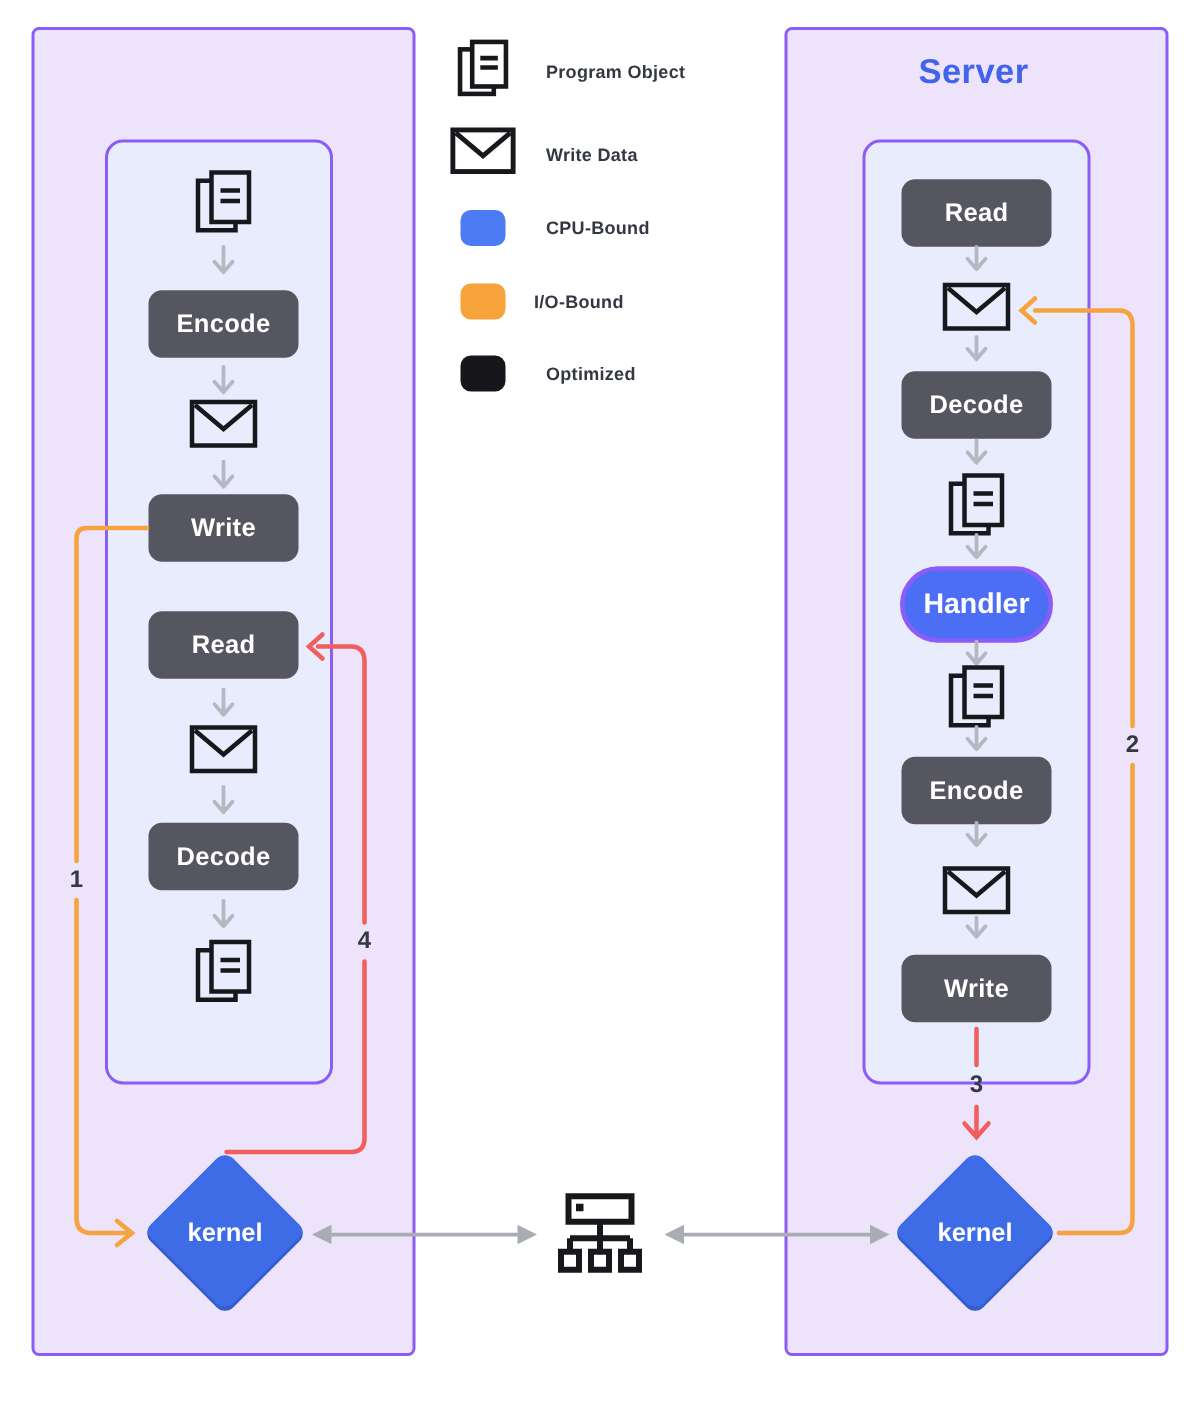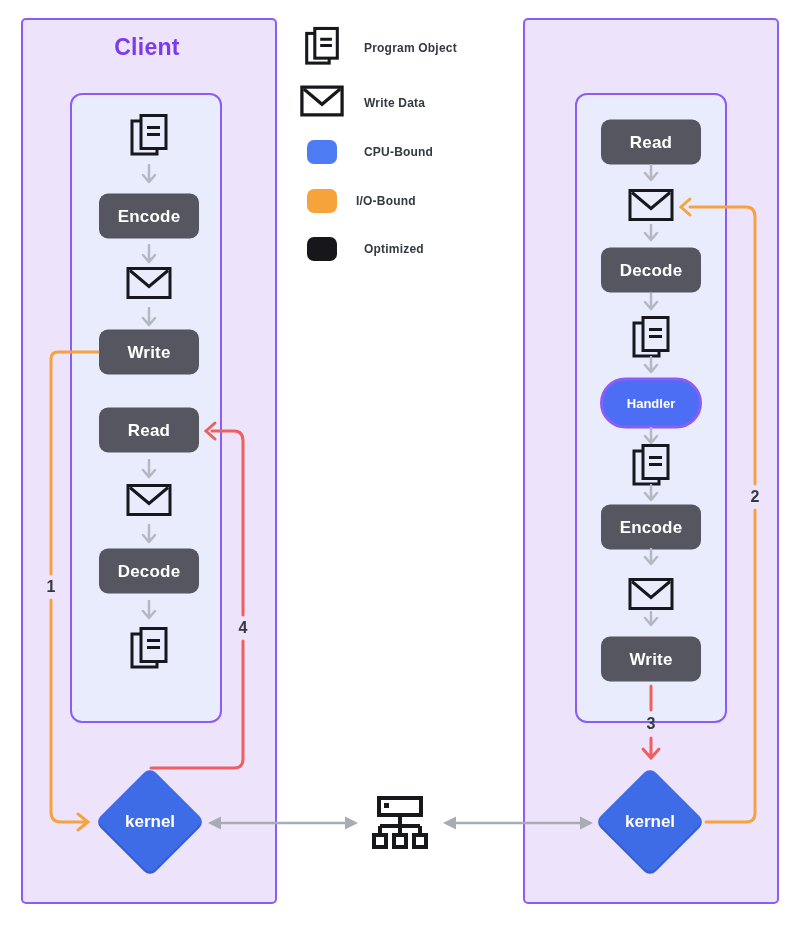--- a/index.html
+++ b/index.html
@@ -31,21 +31,21 @@
   
   .node{position:absolute;transform:translate(-50%,-50%);}
   .pbox{
     width:100px;height:45px;border-radius:9px;background:var(--process-box);
     color:#fff;font-size:17px;font-weight:700;display:flex;align-items:center;justify-content:center;
     letter-spacing:.2px;
   }
   .pill{
     width:102px;height:51px;border-radius:26px;background:var(--handler-fill);
     border:3px solid var(--purple-border);box-sizing:border-box;
-    color:#fff;font-size:13px;font-weight:700;display:flex;align-items:center;justify-content:center;
+    color:#fff;font-size:19px;font-weight:700;display:flex;align-items:center;justify-content:center;
   }
   .diamond{
     width:78px;height:78px;background:var(--kernel-blue);border-radius:8px;
     transform:translate(-50%,-50%) rotate(45deg);
     box-shadow:inset -2px -2px 0 rgba(20,40,120,.18);
     display:flex;align-items:center;justify-content:center;
   }
   .diamond span{transform:rotate(-45deg);color:#fff;font-size:17px;font-weight:700;}
   .icon-stroke{stroke:var(--icon-black);fill:none;stroke-linejoin:miter;}
   .paper-fill{fill:var(--inner-panel-fill);}
@@ -69,21 +69,20 @@
   .gray-head{fill:var(--connector-gray);stroke:none;}
   .flow-arrow{stroke:var(--flow-arrow-gray);stroke-width:2.5;fill:none;stroke-linecap:round;stroke-linejoin:round;}
 </style>
 </head>
 <body>
 
 <div id="stage">
 
   <div class="outer-panel" id="client-panel"></div>
   <div class="inner-panel" id="client-inner"></div>
-  <div class="panel-title" id="client-title">Client</div>
 
   <div class="node" style="left:149px;top:137px">
     <svg width="40" height="46" viewBox="0 0 40 46">
         <rect class="icon-stroke" x="3" y="9" width="25" height="33" stroke-width="3"></rect>
         <rect class="icon-stroke paper-fill" x="12" y="3.5" width="25" height="33" stroke-width="3"></rect>
         <path class="icon-stroke" d="M18,15.5 H31 M18,22.5 H31" stroke-width="3"></path>
       </svg>
   </div>
   <div class="node" style="left:149px;top:177px">
     <svg width="16" height="22" viewBox="0 0 16 22">
@@ -137,20 +136,21 @@
         <rect class="icon-stroke paper-fill" x="12" y="3.5" width="25" height="33" stroke-width="3"></rect>
         <path class="icon-stroke" d="M18,15.5 H31 M18,22.5 H31" stroke-width="3"></path>
       </svg>
   </div>
   <div class="diamond node" style="left:150px;top:822px">
     <span>kernel</span>
   </div>
 
   <div class="outer-panel" id="server-panel"></div>
   <div class="inner-panel" id="server-inner"></div>
+  <div class="panel-title" id="server-title">Server</div>
 
   <div class="node pbox" style="left:651px;top:142px">Read</div>
   <div class="node" style="left:651px;top:176px">
     <svg width="16" height="20" viewBox="0 0 16 20">
         <path class="flow-arrow" d="M8,1 V15 M2,9 L8,16 L14,9"></path>
       </svg>
   </div>
   <div class="node" style="left:651px;top:207px">
     <svg width="46" height="33" viewBox="0 0 46 33">
         <rect class="icon-stroke paper-fill" x="2" y="2" width="42" height="29" stroke-width="3"></rect>

